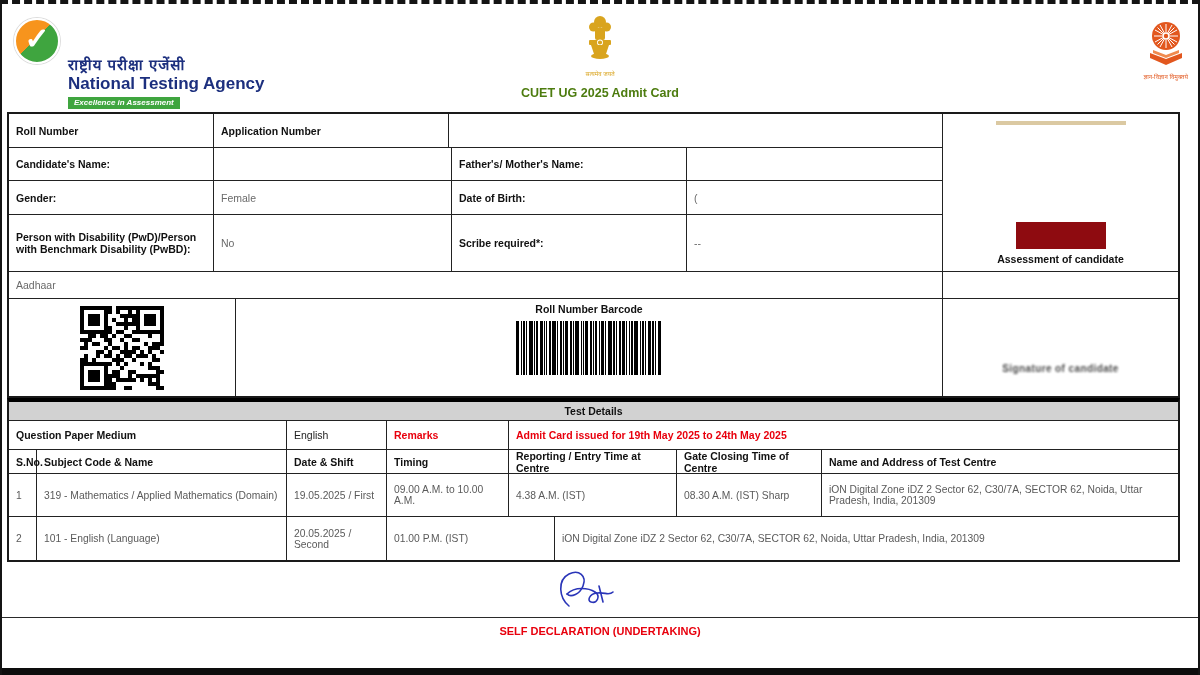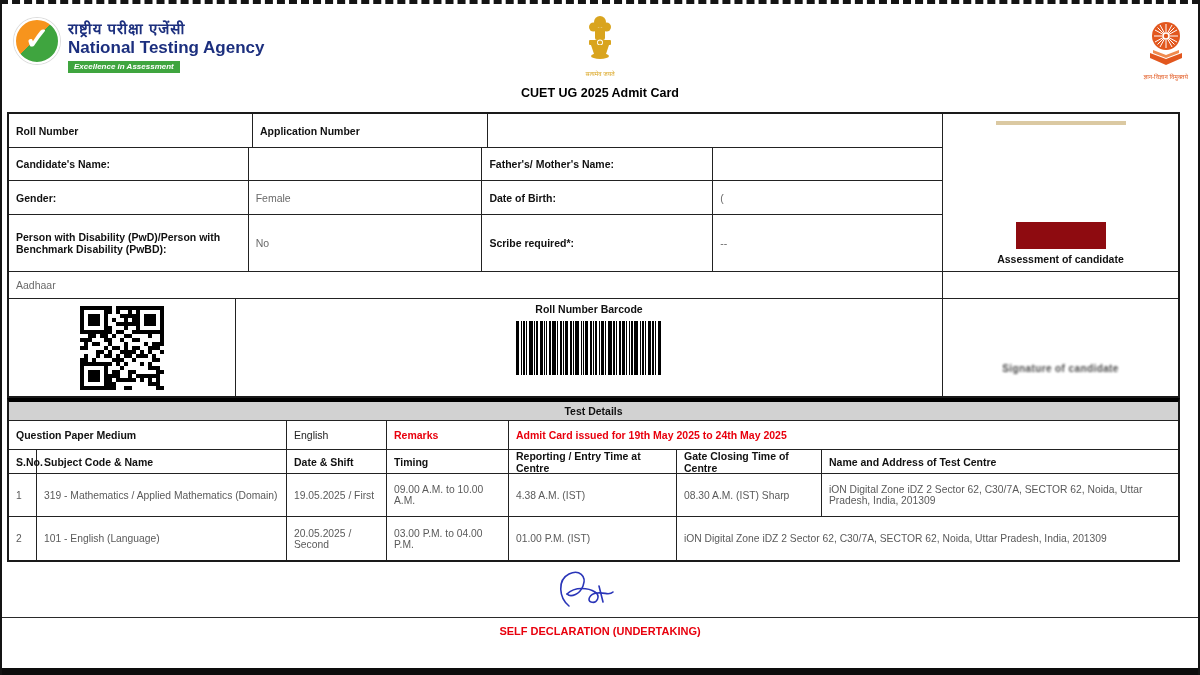--- a/index.html
+++ b/index.html
@@ -14,49 +14,49 @@
   
   .header { position:relative; height:108px; }
   .nta-block { position:absolute; left:12px; top:14px; display:flex; align-items:flex-start; gap:8px; }
   .nta-circle {
     width:46px; height:46px; border-radius:50%;
     background:linear-gradient(135deg, var(--nta-orange) 46%, var(--nta-green) 46%);
     display:flex; align-items:center; justify-content:center;
     border:2px solid #fff; box-shadow:0 0 0 1px #ddd;
   }
   .nta-check { color:#fff; font-size:30px; font-weight:bold; line-height:1; transform:translateY(-2px); }
-  .nta-text { display:flex; flex-direction:column; }
+  .nta-text { display:flex; flex-direction:column;margin-top:36px; }
   .nta-hindi { font-size:15px; font-weight:bold; color:var(--nta-blue); letter-spacing:1px; }
   .nta-eng { font-size:17px; font-weight:bold; color:var(--nta-blue); line-height:1.15; }
   .nta-badge { margin-top:3px; align-self:flex-start; background:var(--nta-green); color:#fff;
     font-size:8px; font-style:italic; font-weight:bold; padding:1px 6px 2px; }
 
   .center-block { position:absolute; left:0; right:0; top:10px; text-align:center; }
   .emblem-svg { display:inline-block; }
   .emblem-motto { font-size:6px; color:var(--gold); margin-top:-2px; }
-  .admit-title { margin-top:8px; font-size:12.5px; font-weight:bold; color:#000000; }
+  .admit-title { margin-top:8px; font-size:12.5px; font-weight:bold; color:#4d7c0f; }
 
   .ugc-block { position:absolute; right:10px; top:16px; display:flex; align-items:flex-start; gap:9px; }
   .ugc-emblem { display:flex; flex-direction:column; align-items:center; }
   .ugc-motto { font-size:6px; color:var(--ugc-orange); margin-top:1px; }
   .ugc-text { display:flex; flex-direction:column; }
   .ugc-hindi { font-size:15px; font-weight:bold; color:#2b1a10; }
   .ugc-eng { font-size:17px; color:#3a3a3a; line-height:1.15; }
   .ugc-tagline { font-size:10.5px; color:var(--ugc-orange); letter-spacing:2.5px; margin-top:2px; }
 
   
   .info-table { margin-left:5px; width:1173px; border:2px solid #1a1a1a; display:flex; }
   .info-left { width:933px; display:flex; flex-direction:column; }
   .info-row { display:flex; border-bottom:1px solid #222; }
   .info-row:last-child { border-bottom:none; }
   .cell { border-right:1px solid #222; padding:4px 7px; display:flex; align-items:center; }
   .cell:last-child { border-right:none; }
   .lbl { font-size:10.5px; font-weight:bold; color:#111; }
   .val { font-size:10.5px; color:#6a6a6a; }
-  .c1 { width:244px; } .c2 { width:238px; } .c3 { width:235px; } .c4 { width:233px; }
+  .c1 { width:205px; } .c2 { width:238px; } .c3 { width:235px; } .c4 { width:233px; }
   .h34 { height:34px; } .h33 { height:33px; } .h57 { height:57px; } .h27 { height:27px; } .h97 { height:97px; }
   .auth-lbl { font-size:9.8px; letter-spacing:-0.15px; }
   .span-234 { width:701px; }
 
   .qr-cell { width:227px; height:97px; display:flex; align-items:center; justify-content:center; border-right:1px solid #222; }
   .qr-grid { display:grid; grid-template-columns:repeat(21, 4px); grid-auto-rows:4px; }
   .barcode-cell { width:706px; height:97px; display:flex; flex-direction:column; align-items:center; }
   .barcode-title { font-size:10.5px; font-weight:600; color:#111; margin-top:4px; }
   .barcode { margin-top:6px; height:54px; display:flex; align-items:stretch; }
   .barcode span { display:inline-block; background:#000; height:100%; }
@@ -731,21 +731,20 @@
       <div class="cell tc4 td">09.00 A.M. to 10.00 A.M.</div>
       <div class="cell tc5 td">4.38 A.M. (IST)</div>
       <div class="cell tc6 td">08.30 A.M. (IST) Sharp</div>
       <div class="cell tc7 td">iON Digital Zone iDZ 2 Sector 62, C30/7A, SECTOR 62, Noida, Uttar Pradesh, India, 201309</div>
     </div>
 
     <div class="trow">
       <div class="cell tc1 td">2</div>
       <div class="cell tc2 td">101 - English (Language)</div>
       <div class="cell tc3 td">20.05.2025 / Second</div>
-      <div class="cell tc4 td">03.00 P.M. to 04.00 P.M.</div>
       <div class="cell tc5 td">01.00 P.M. (IST)</div>
       <div class="cell tc7 td">iON Digital Zone iDZ 2 Sector 62, C30/7A, SECTOR 62, Noida, Uttar Pradesh, India, 201309</div>
     </div>
   </div>
 
   <div class="footer">
     <div class="sig-wrap">
       <svg width="70" height="46" viewBox="0 0 70 46" style="transform:translateX(-10px)">
         <g fill="none" stroke="#2a35b8" stroke-width="1.6" stroke-linecap="round">
           <path d="M14 38 C4 30 2 12 14 6 C24 1 32 8 28 18 C25 26 16 30 12 26"></path>

